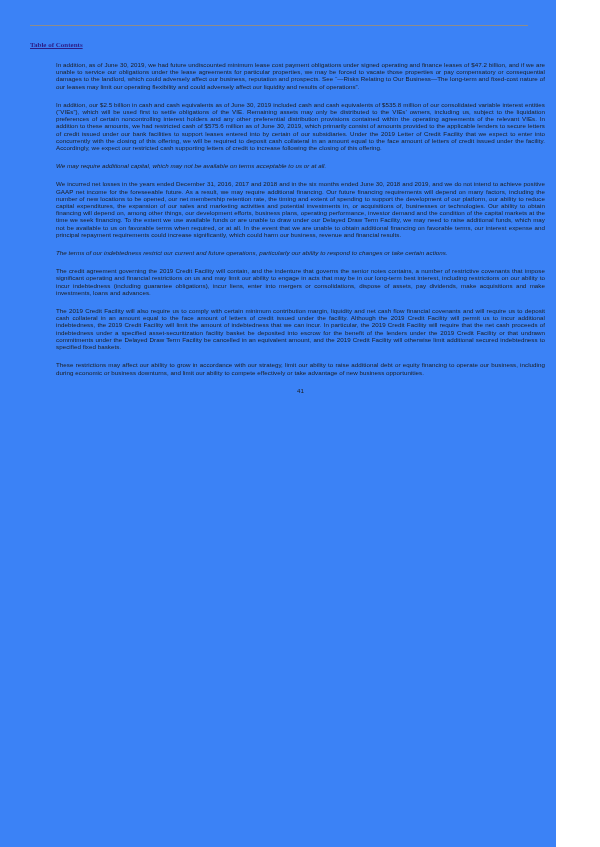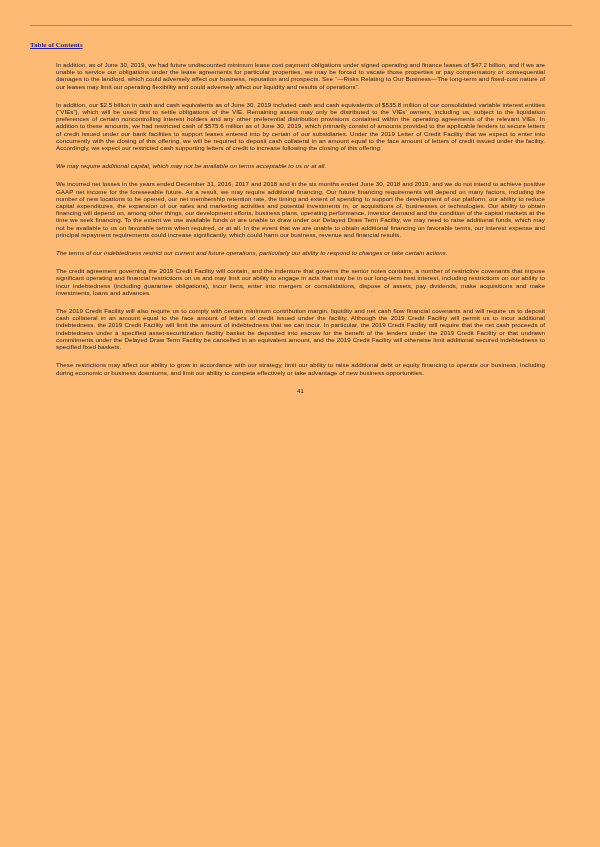--- a/index.html
+++ b/index.html
@@ -2,23 +2,23 @@
 <html><head>
 <meta charset="utf-8">
 <style>
   html, body {
     margin: 0;
     padding: 0;
     background: #ffffff;
   }
   .page {
     position: relative;
-    width: 600px;
+    width: 556px;
     height: 847px;
-    background: #fdba74;
+    background: #3b82f6;
     overflow: hidden;
     font-family: "Liberation Sans", sans-serif;
   }
   .top-rule {
     position: absolute;
     top: 25px;
     left: 30px;
     right: 28px;
     border-top: 1px solid #8c8c8c;
     height: 0;

